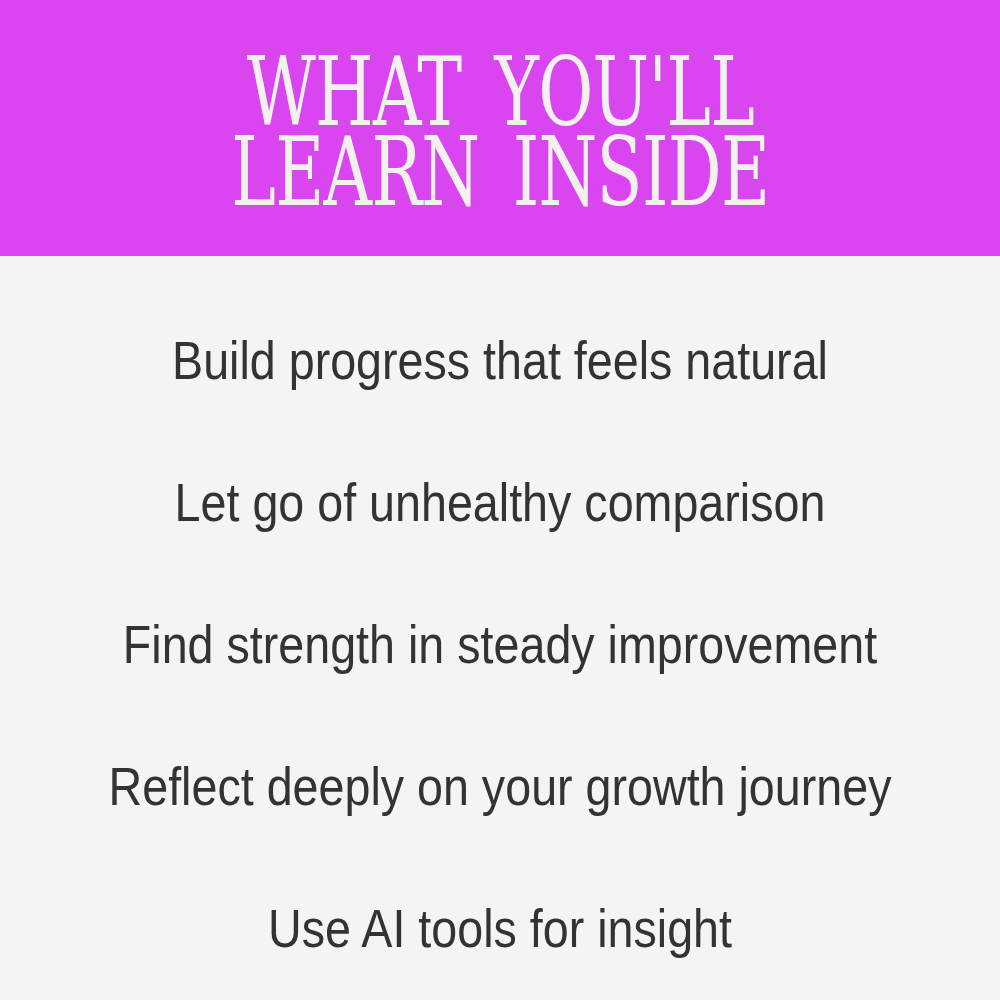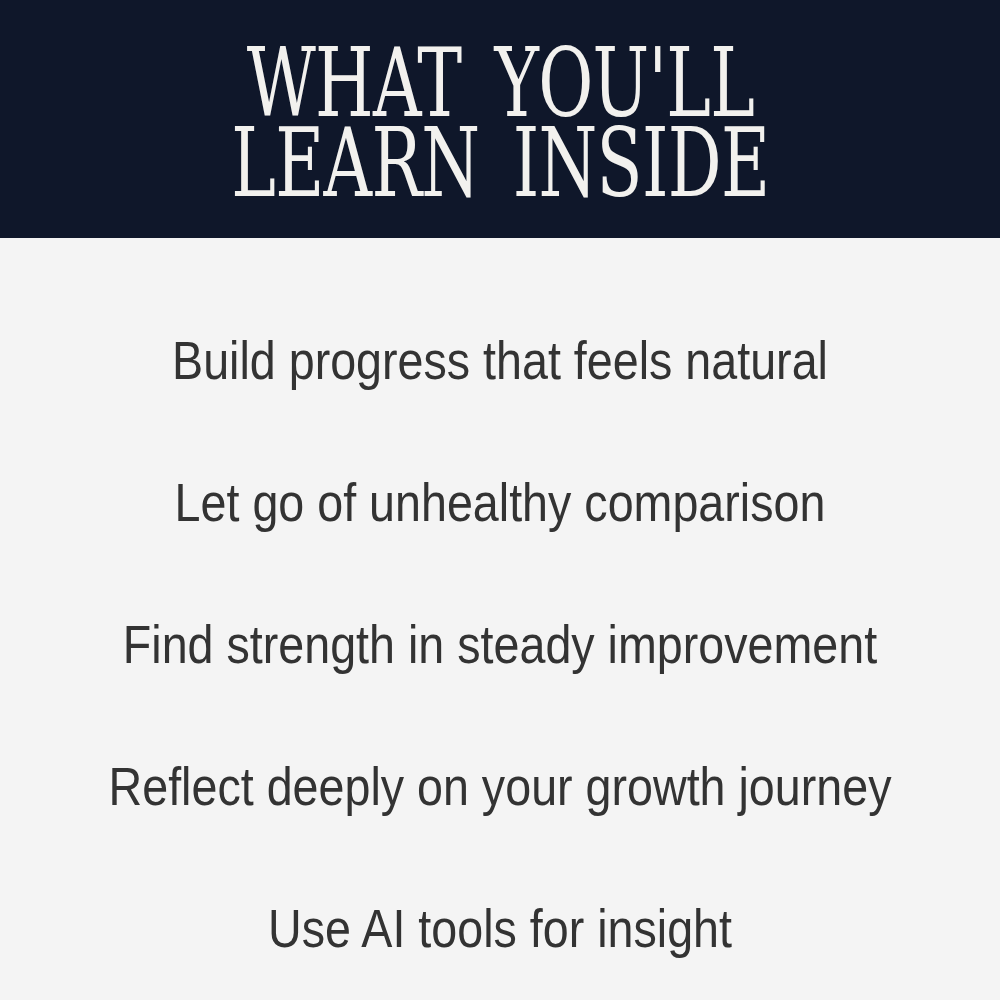--- a/index.html
+++ b/index.html
@@ -20,21 +20,21 @@
     height: 1000px;
     background: #f4f4f4;
     display: flex;
     flex-direction: column;
   }
 
   
   .header-band {
     width: 100%;
     height: 262px;
-    background: #0f172a;
+    background: #d946ef;
     display: flex;
     flex-direction: column;
     align-items: center;
     justify-content: center;
     box-sizing: border-box;
     padding-top: 8px;
     overflow: hidden;
   }
 
   .headline-line {
@@ -57,21 +57,21 @@
 
   
   .body-area {
     flex: 1 1 auto;
     width: 100%;
     background: #f4f4f4;
     display: flex;
     flex-direction: column;
     align-items: center;
     box-sizing: border-box;
-    padding-top: 52px;
+    padding-top: 34px;
   }
 
   .learn-item {
     width: 100%;
     text-align: center;
     color: #333333;
     font-family: "Liberation Sans", sans-serif;
     font-weight: 400;
     font-size: 53px;
     line-height: 60px;

